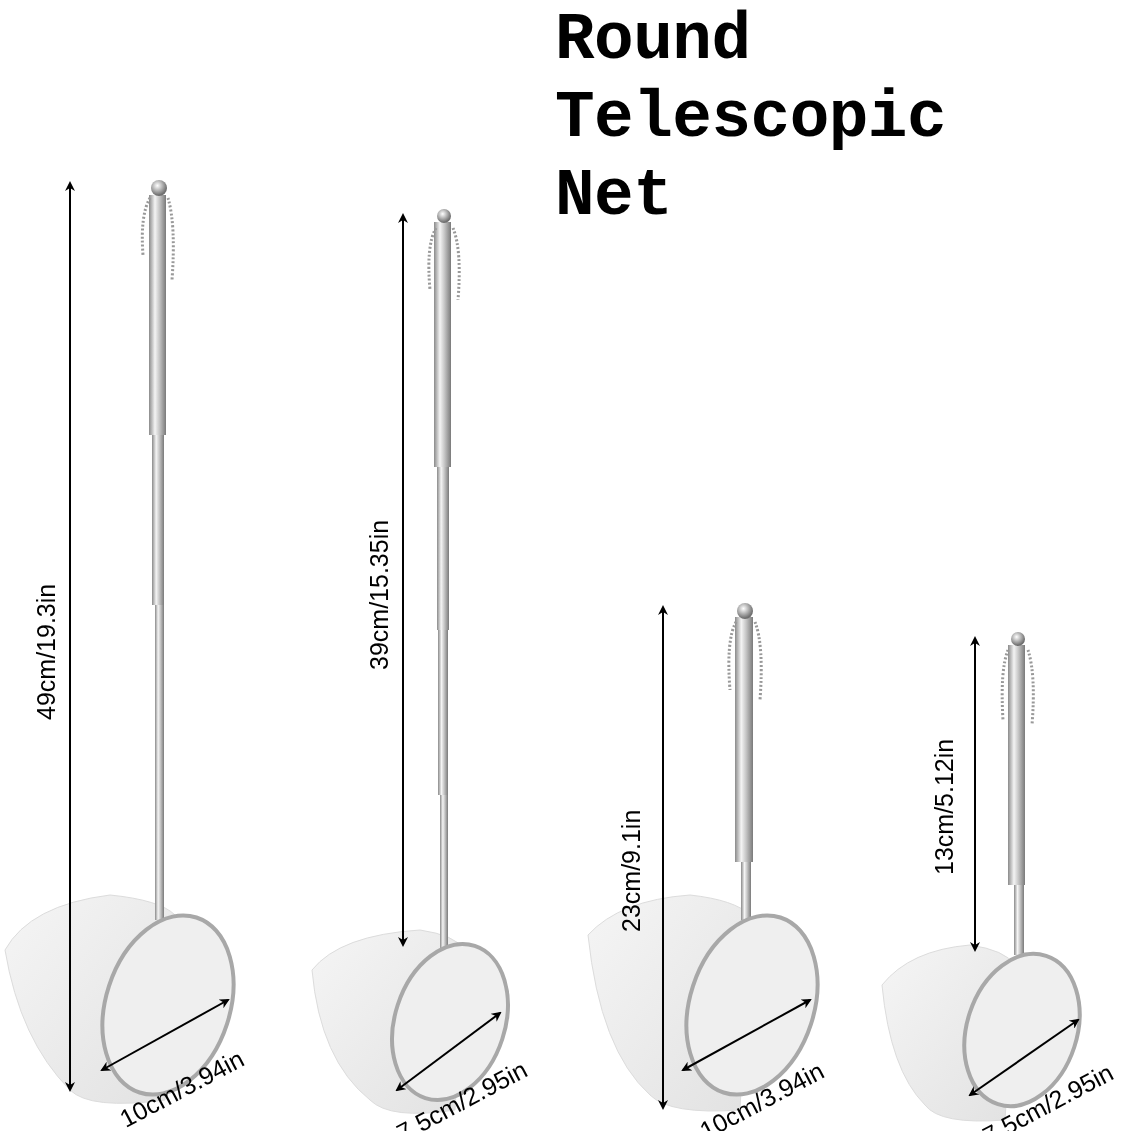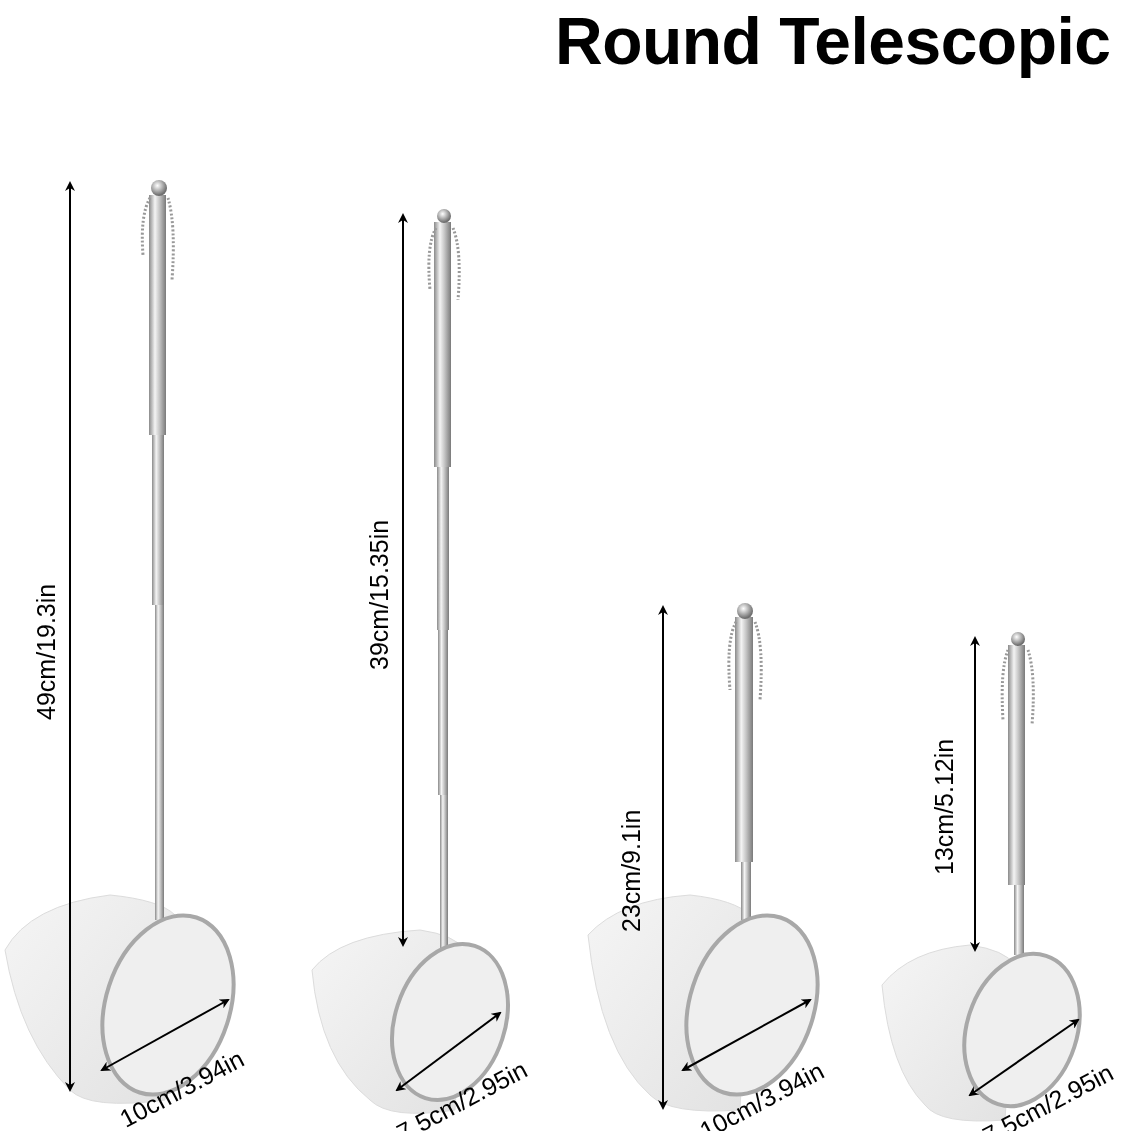--- a/index.html
+++ b/index.html
@@ -1,27 +1,28 @@
 <!DOCTYPE html>
 <html><head>
 <meta charset="utf-8">
 <style>
   html,body{margin:0;padding:0;background:#ffffff;}
   body{width:1131px;height:1131px;position:relative;overflow:hidden;font-family:"Liberation Sans",sans-serif;}
-  .title{position:absolute;left:555px;top:2px;width:570px;font-family:Liberation Sans, sans-serif;font-weight:bold;font-size:66px;line-height:78px;color:#000;letter-spacing:-0.5px;}
+  .title{position:absolute;left:555px;top:2px;width:570px;font-family:Liberation Mono, monospace;font-weight:bold;font-size:66px;line-height:78px;color:#000;letter-spacing:-0.5px;}
   svg.stage{position:absolute;left:0;top:0;}
   .lbl{position:absolute;font-family:"Liberation Sans",sans-serif;font-size:25px;color:#000;white-space:nowrap;transform-origin:0 0;}
   .vlbl{transform:rotate(-90deg);}
   .dlbl{transform:rotate(-28deg);}
 </style>
 </head>
 <body>
 
 <div class="title">
   <div>Round Telescopic</div>
+  <div>Net</div>
 </div>
 
 <svg class="stage" width="1131" height="1131" viewBox="0 0 1131 1131">
   <defs>
     <linearGradient id="steel" x1="0" x2="1" y1="0" y2="0">
       <stop offset="0" stop-color="#8a8a8a"></stop>
       <stop offset="0.35" stop-color="#f4f4f4"></stop>
       <stop offset="0.6" stop-color="#c8c8c8"></stop>
       <stop offset="1" stop-color="#7a7a7a"></stop>
     </linearGradient>

